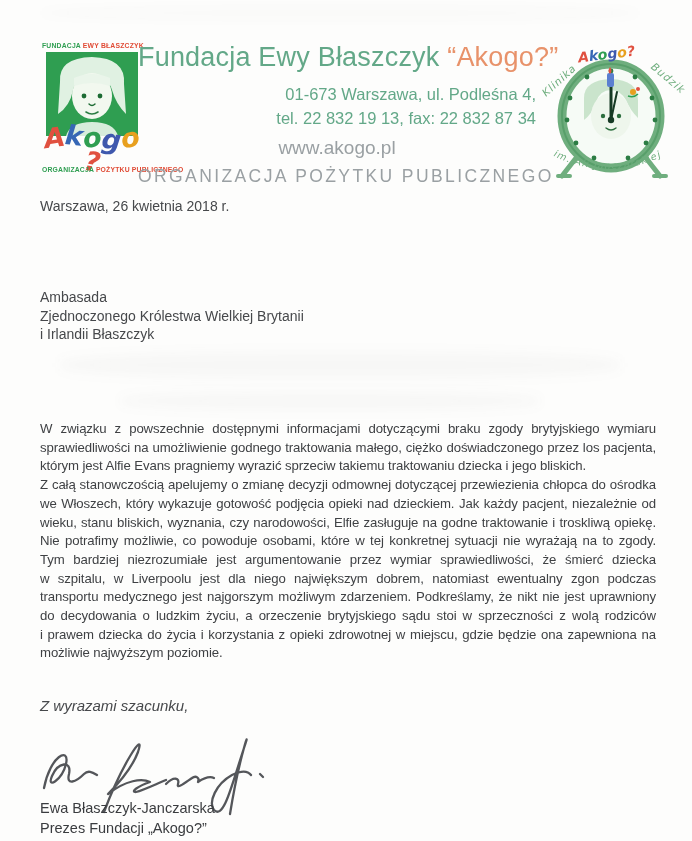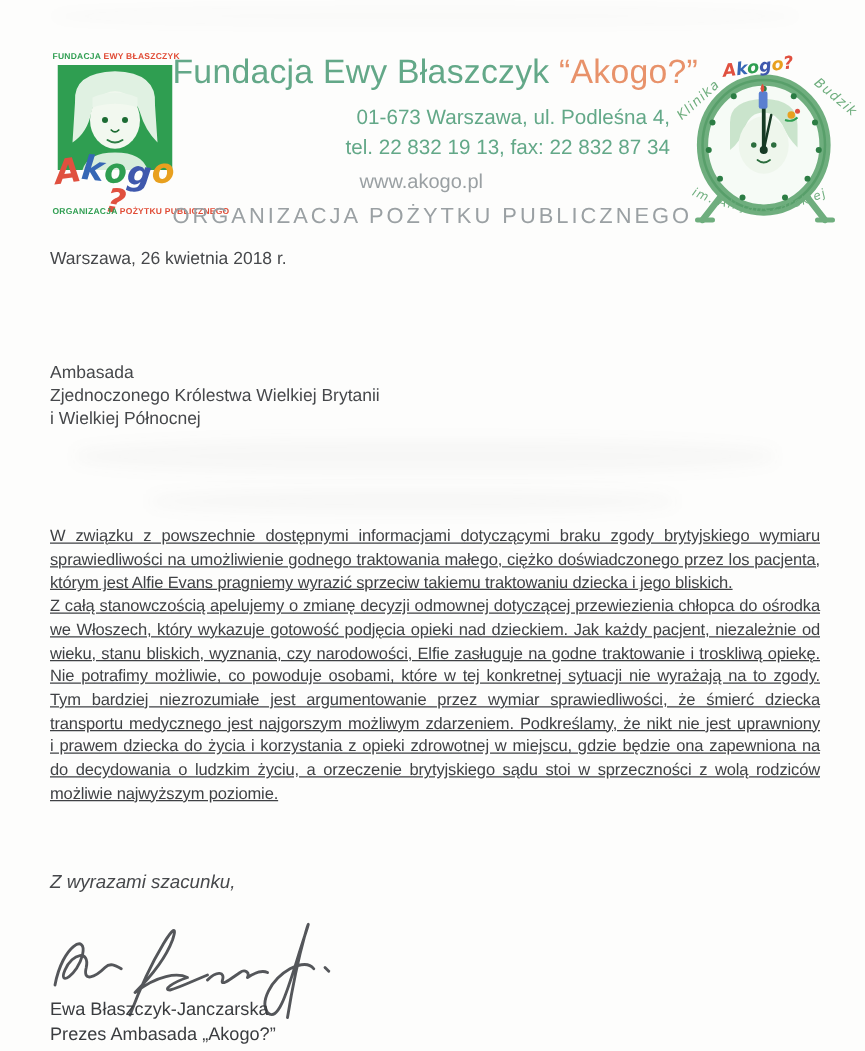--- a/index.html
+++ b/index.html
@@ -13,21 +13,21 @@
   .smudge.s1{left:60px;top:352px;width:560px;height:26px;}
   .smudge.s2{left:120px;top:392px;width:420px;height:18px;}
   .smudge.s3{left:40px;top:6px;width:600px;height:14px;opacity:.6;}
 
   
   .hdr-center{position:absolute;left:138px;top:42px;width:398px;text-align:right;}
   .hdr-title{font-size:27px;letter-spacing:.2px;white-space:nowrap;font-weight:400;}
   .hdr-title .name{color:#63a888;}
   .hdr-title .brand{color:#e8926a;}
   .hdr-addr{color:#63a888;font-size:16.5px;margin-top:9px;line-height:24px;padding-left:40px;}
-  .hdr-web{color:#9aa0a3;font-size:16px;margin-top:7px;display:flex;justify-content:center;gap:36px;white-space:nowrap;}
+  .hdr-web{color:#9aa0a3;font-size:19px;margin-top:7px;display:flex;justify-content:center;gap:36px;white-space:nowrap;}
   .hdr-opp{color:#9aa0a3;font-size:17.5px;letter-spacing:2.4px;margin-top:7px;white-space:nowrap;}
 
   
   .logoL{position:absolute;left:42px;top:40px;width:100px;height:140px;}
   .logoL .tiny{font-size:6.8px;font-weight:700;white-space:nowrap;letter-spacing:.2px;text-align:center;width:100%;position:absolute;}
   .logoL .tiny .g{color:#2f9e51;} .logoL .tiny .r{color:#e04b35;}
   .logoL .tinytop{top:2px;} .logoL .tinybot{top:126px;}
   .logoL svg.face{position:absolute;left:4px;top:12px;}
   .logoL .brand-big{position:absolute;left:0;top:84px;width:100%;text-align:center;
     font-weight:700;font-size:27px;font-style:italic;font-family:"DejaVu Sans",sans-serif;line-height:1;}
@@ -46,21 +46,21 @@
   .logoR .klinika{left:6px;top:34px;transform:rotate(-42deg);}
   .logoR .budzik{left:116px;top:32px;transform:rotate(40deg);}
   .logoR .brand-top{position:absolute;left:46px;top:6px;font-weight:700;font-style:italic;
     font-size:14px;transform:rotate(-7deg);font-family:"DejaVu Sans",sans-serif;}
 
   
   .dateline{position:absolute;left:40px;top:198px;font-size:14px;color:#46484b;}
   .recipient{position:absolute;left:40px;top:288px;font-size:14px;line-height:18.6px;color:#46484b;}
   .body-block{position:absolute;left:40px;top:420px;width:616px;font-size:13.2px;
     line-height:18.7px;color:#3f4144;letter-spacing:-0.1px;}
-  .bline{white-space:nowrap;text-align:justify;text-align-last:justify;text-decoration:underline;}
+  .bline{white-space:nowrap;text-align:justify;text-align-last:justify;}
   .bline.short{text-align-last:left;}
   .closing{position:absolute;left:40px;top:697px;font-size:15px;font-style:italic;color:#46484b;text-align:right;}
   .signature{position:absolute;left:34px;top:722px;}
   .signer{position:absolute;left:40px;top:799px;font-size:14.5px;line-height:19.5px;color:#3a3c3f;}
 </style>
 </head>
 <body>
 
 <div class="page">
 
@@ -160,48 +160,49 @@
     <div class="arc-word klinika">Klinika</div>
     <div class="arc-word budzik">Budzik</div>
     <div class="brand-top"><span class="lt0" style="color: rgb(224, 80, 63);">A</span><span class="lt1" style="color: rgb(54, 103, 181);">k</span><span class="lt2" style="color: rgb(47, 158, 81);">o</span><span class="lt3" style="color: rgb(63, 88, 173);">g</span><span class="lt4" style="color: rgb(232, 160, 31);">o</span><span class="lt5" style="color: rgb(224, 80, 63);">?</span></div>
   </div>
 
   <div class="dateline">Warszawa, 26 kwietnia 2018 r.</div>
 
   <div class="recipient">
     <div>Ambasada</div>
     <div>Zjednoczonego Królestwa Wielkiej Brytanii</div>
-    <div>i Wielkiej Północnej</div>
+    <div>i Irlandii Błaszczyk</div>
   </div>
 
   <div class="body-block">
       <div class="bline">W związku z powszechnie dostępnymi informacjami dotyczącymi braku zgody brytyjskiego wymiaru</div>
       <div class="bline">sprawiedliwości na umożliwienie godnego traktowania małego, ciężko doświadczonego przez los pacjenta,</div>
       <div class="bline short">którym jest Alfie Evans pragniemy wyrazić sprzeciw takiemu traktowaniu dziecka i jego bliskich.</div>
       <div class="bline">Z całą stanowczością apelujemy o zmianę decyzji odmownej dotyczącej przewiezienia chłopca do ośrodka</div>
       <div class="bline">we Włoszech, który wykazuje gotowość podjęcia opieki nad dzieckiem.  Jak każdy pacjent, niezależnie od</div>
       <div class="bline">wieku, stanu bliskich, wyznania, czy narodowości, Elfie zasługuje na godne traktowanie i troskliwą opiekę.</div>
       <div class="bline">Nie potrafimy możliwie, co powoduje osobami, które w tej konkretnej sytuacji nie wyrażają na to zgody.</div>
       <div class="bline">Tym bardziej niezrozumiałe jest argumentowanie przez wymiar sprawiedliwości, że śmierć dziecka</div>
+      <div class="bline">w szpitalu, w Liverpoolu jest dla niego największym dobrem, natomiast ewentualny zgon podczas</div>
       <div class="bline">transportu medycznego jest najgorszym możliwym zdarzeniem. Podkreślamy, że nikt nie jest uprawniony</div>
+      <div class="bline">do decydowania o ludzkim życiu, a orzeczenie brytyjskiego sądu stoi w sprzeczności z wolą rodziców</div>
       <div class="bline">i prawem dziecka do życia i korzystania z opieki zdrowotnej w miejscu, gdzie będzie ona zapewniona na</div>
-      <div class="bline">do decydowania o ludzkim życiu, a orzeczenie brytyjskiego sądu stoi w sprzeczności z wolą rodziców</div>
       <div class="bline short">możliwie najwyższym poziomie.</div>
     </div>
 
   <div class="closing">Z wyrazami szacunku,</div>
 
   <svg class="signature" width="240" height="100" viewBox="0 0 240 100">
     <g fill="none" stroke="#54565a" stroke-width="2.3" stroke-linecap="round" stroke-linejoin="round">
       <path d="M10,66 C16,34 36,24 32,42 C28,58 12,68 18,54 C24,40 38,38 35,52 C32,64 42,60 50,52 C54,48 58,50 63,53"></path>
       <path d="M70,90 C88,42 112,6 104,30 C98,46 84,62 74,72 C92,58 108,56 116,60 C104,64 96,70 102,70 C110,68 122,62 132,58"></path>
       <path d="M132,62 C140,54 146,56 144,62 C142,68 152,60 158,56 C162,53 166,56 164,60 C170,56 176,54 180,56"></path>
       <path d="M196,92 C206,30 218,2 210,26 C198,62 190,98 180,88 C174,80 182,62 198,53 C208,48 214,49 217,53"></path>
       <path d="M226,52 l3,3"></path>
     </g>
   </svg>
 
   <div class="signer">
     <div>Ewa Błaszczyk-Janczarska</div>
-    <div>Prezes Ambasada „Akogo?”</div>
+    <div>Prezes Fundacji „Akogo?”</div>
   </div>
 
 </div>
 
 </body></html>

